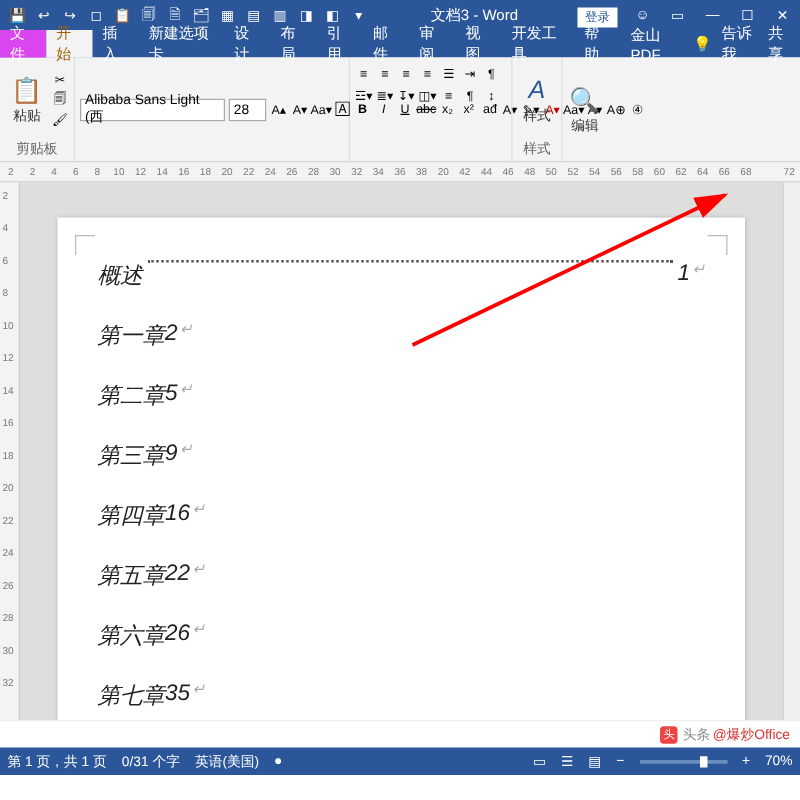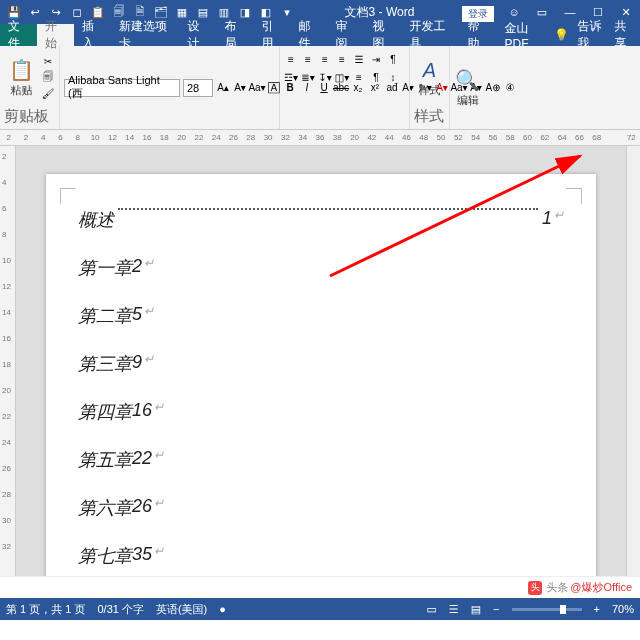--- a/index.html
+++ b/index.html
@@ -6,27 +6,27 @@
   body { width: 640px; height: 640px; background: #fff; overflow: hidden; font-size: 11px; }
   .titlebar { height: 24px; background: #2b579a; display: flex; align-items: center; color: #fff; }
   .tb-left { display: flex; align-items: center; gap: 1px; padding-left: 4px; }
   .tb-icon { width: 20px; height: 20px; display: flex; align-items: center; justify-content: center; font-size: 11px; }
   .tb-title { flex: 1; text-align: center; font-size: 12px; }
   .tb-right { display: flex; align-items: flex-end; }
   .tb-btn { width: 28px; height: 20px; display: flex; align-items: center; justify-content: center; font-size: 11px; }
   .login-badge { background: #fff; color: #2b579a; font-size: 10px; padding: 1px 6px; margin-right: 6px; }
   .tabs { height: 22px; background: #2b579a; display: flex; color: #fff; font-size: 12px; }
   .tab { padding: 2px 8px; display: flex; align-items: center; cursor: pointer; }
-  .tab.active { background: #f3f3f3; color: #737373; }
-  .tab.file { background: #0f766e; }
+  .tab.active { background: #f3f3f3; color: #a16207; }
+  .tab.file { background: #d946ef; }
   .tabs-right { margin-left: auto; display: flex; align-items: center; gap: 8px; padding-right: 6px; }
   .ribbon { height: 84px; background: #f3f3f3; border-bottom: 1px solid #ccc; display: flex; }
   .rgroup { border-right: 1px solid #ddd; display: flex; flex-direction: column; padding: 2px 4px; }
   .rgroup-body { flex: 1; display: flex; gap: 2px; }
-  .rgroup-label { font-size: 15px; color: #666; padding-bottom: 1px; }
+  .rgroup-label { text-align: center; font-size: 11px; color: #666; padding-bottom: 1px; }
   .bigbtn { width: 36px; display: flex; flex-direction: column; align-items: center; justify-content: center; font-size: 11px; color: #333; }
   .bigbtn-icon { font-size: 20px; height: 26px; display: flex; align-items: center; }
   .row { display: flex; gap: 3px; align-items: center; }
   .selectish { border: 1px solid #aaa; background: #fff; padding: 1px 3px; height: 18px; display: flex; align-items: center; }
   .mini { width: 14px; height: 14px; display: flex; align-items: center; justify-content: center; font-size: 10px; }
   .ruler { height: 16px; background: #f3f3f3; border-bottom: 1px solid #ccc; display: flex; align-items: center; font-size: 8px; color: #777; position: relative; overflow: hidden; }
   .ruler span { flex: 1; text-align: center; }
   .ruler-v { width: 16px; background: #f3f3f3; border-right: 1px solid #ccc; float: left; height: 430px; position: relative; }
   .ruler-v .tick { position: absolute; left: 2px; font-size: 8px; color: #777; }
   .docarea { height: 430px; display: flex; background: #dedede; position: relative; }

